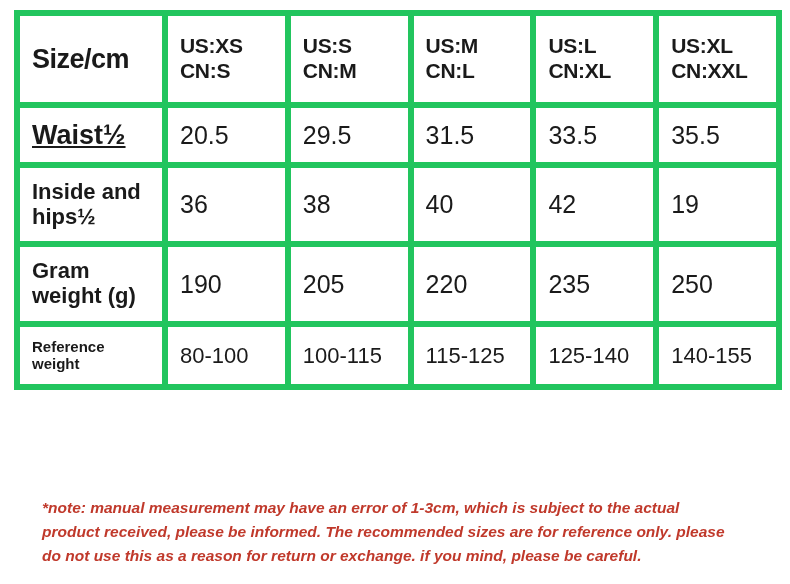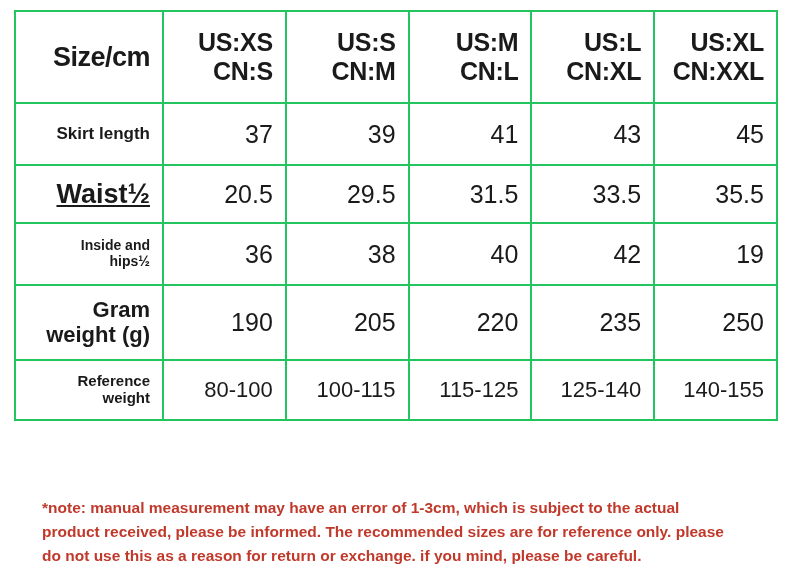--- a/index.html
+++ b/index.html
@@ -20,38 +20,38 @@
     height: 584px;
     box-sizing: border-box;
     padding: 10px 14px 0 14px;
   }
   table.size-table {
     width: 762px;
     border-collapse: collapse;
     table-layout: fixed;
   }
   table.size-table td, table.size-table th {
-    border: 2px solid #22c55e;
-    text-align: right;
+    border: 6px solid #22c55e;
+    text-align: left;
     vertical-align: middle;
     padding: 12px;
   }
   
   col.c-label { width: 148px; }
   col.c-size  { width: 122.8px; }
 
   
   .hdr-row { height: 92px; }
   .hdr-label {
     font-size: 27px;
     font-weight: bold;
     letter-spacing: -0.5px;
   }
   .hdr-size {
-    font-size: 25px;
+    font-size: 21px;
     font-weight: bold;
     line-height: 1.18;
     letter-spacing: -0.3px;
   }
   .hdr-size .us { display: block; }
   .hdr-size .cn { display: block; }
 
   
   .row-label {
     font-weight: bold;
@@ -61,21 +61,21 @@
     font-size: 25px;
   }
 
   .r-skirt { height: 62px; }
   .r-skirt .row-label { font-size: 17px; }
 
   .r-waist { height: 58px; }
   .r-waist .row-label { font-size: 27px; text-decoration: underline; }
 
   .r-hips { height: 62px; }
-  .r-hips .row-label { font-size: 14px; }
+  .r-hips .row-label { font-size: 22px; }
 
   .r-foot { height: 62px; }
   .r-foot .row-label { font-size: 19px; }
 
   .r-gram { height: 58px; }
   .r-gram .row-label { font-size: 22px; }
 
   .r-ref { height: 58px; }
   .r-ref .row-label { font-size: 15px; }
   .r-ref .row-val { font-size: 22px; }
@@ -84,21 +84,21 @@
     position: absolute;
     left: 42px;
     right: 20px;
     bottom: 16px;
     color: #c0392b;
     font-size: 15.5px;
     font-weight: bold;
     line-height: 1.55;
     text-align: left;
   }
-  .note span { display: block; }
+  .note span { display: block; font-style: italic; }
 </style>
 </head>
 <body>
 
 <div class="sheet">
 
   <table class="size-table">
     <colgroup>
       <col class="c-label">
       <col class="c-size">
@@ -126,28 +126,20 @@
           <span class="us">US:L</span>
           <span class="cn">CN:XL</span>
         </th>
         <th class="hdr-size">
           <span class="us">US:XL</span>
           <span class="cn">CN:XXL</span>
         </th>
       </tr>
     </thead>
     <tbody>
-      <tr class="r-skirt">
-        <td class="row-label">Skirt length</td>
-        <td class="row-val">37</td>
-        <td class="row-val">39</td>
-        <td class="row-val">41</td>
-        <td class="row-val">43</td>
-        <td class="row-val">45</td>
-      </tr>
       <tr class="r-waist">
         <td class="row-label">Waist½</td>
         <td class="row-val">20.5</td>
         <td class="row-val">29.5</td>
         <td class="row-val">31.5</td>
         <td class="row-val">33.5</td>
         <td class="row-val">35.5</td>
       </tr>
       <tr class="r-hips">
         <td class="row-label">

